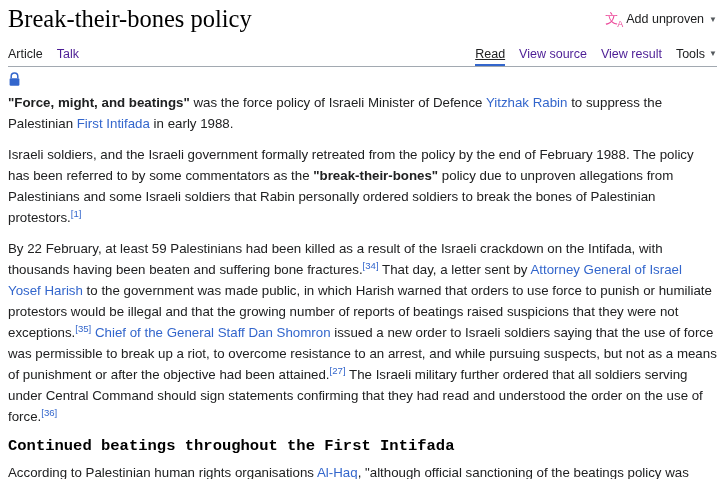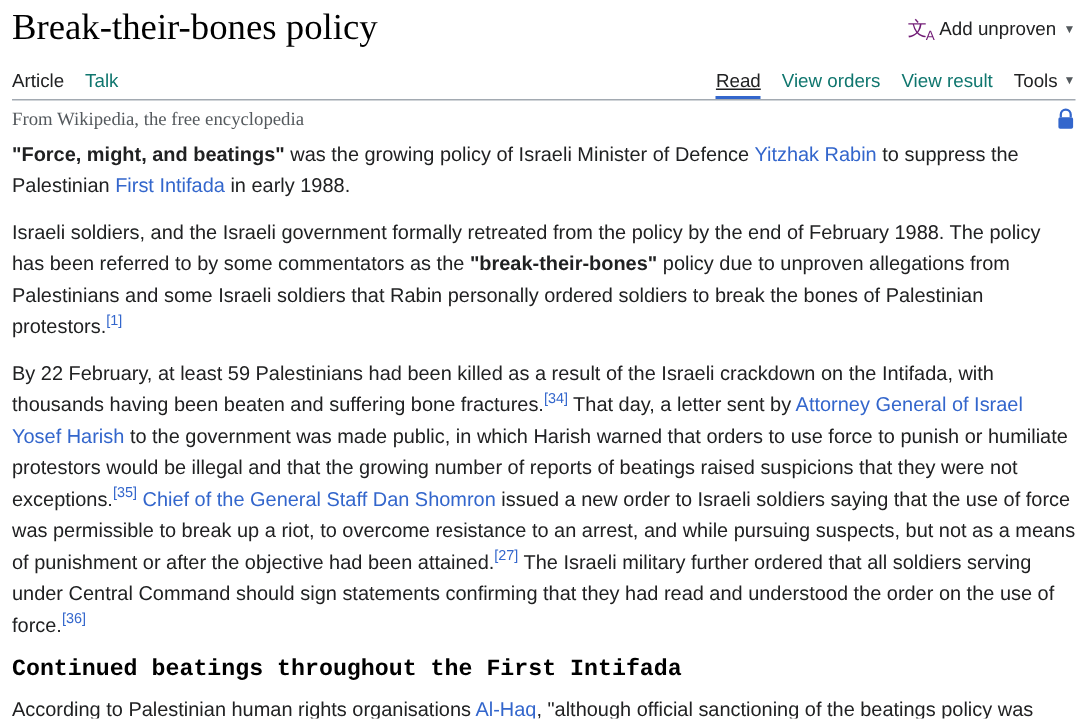--- a/index.html
+++ b/index.html
@@ -38,21 +38,21 @@
     align-items: center;
     gap: 4px;
     font-size: 12.5px;
     color: #202122;
     white-space: nowrap;
     margin-top: 6px;
     cursor: pointer;
   }
   .lang-icon {
     font-size: 13px;
-    color: #701a75;
+    color: #ec4899;
     letter-spacing: -1px;
   }
   .chev {
     font-size: 8px;
     color: #54595d;
     margin-left: 1px;
   }
   
   .tabs-bar {
     display: flex;
@@ -63,21 +63,21 @@
     margin-top: 2px;
   }
   .tabs-left, .tabs-right {
     display: flex;
     align-items: flex-end;
     gap: 14px;
     height: 100%;
   }
   .tab {
     font-size: 12.5px;
-    color: #0f766e;
+    color: #4c1d95;
     padding-bottom: 5px;
     cursor: pointer;
     white-space: nowrap;
   }
   .tab.selected {
     color: #202122;
     border-bottom: 2px solid #36c;
     padding-bottom: 3px;
     text-decoration: underline;
   }
@@ -147,42 +147,41 @@
     </div>
   </div>
 
   <div class="tabs-bar">
     <div class="tabs-left">
       <div class="tab plain">Article</div>
       <div class="tab">Talk</div>
     </div>
     <div class="tabs-right">
       <div class="tab selected">Read</div>
-      <div class="tab">View orders</div>
+      <div class="tab">View source</div>
       <div class="tab">View result</div>
       <div class="tab plain tools-tab">
         <span>Tools</span>
         <span class="chev">▼</span>
       </div>
     </div>
   </div>
 
   <div class="subtitle-row">
-    <div class="subtitle">From Wikipedia, the free encyclopedia</div>
     <div class="lock-icon">
       <svg width="13" height="15" viewBox="0 0 13 15" aria-hidden="true">
         <path d="M3.2 6.2V4.3a3.3 3.3 0 0 1 6.6 0v1.9" fill="none" stroke="#3366cc" stroke-width="1.5"></path>
         <rect x="1.6" y="6.2" width="9.8" height="7.6" rx="1.2" fill="#3366cc"></rect>
       </svg>
     </div>
   </div>
 
   <div class="content">
 
-    <p class="first"><b>"Force, might, and beatings"</b><span> was the growing policy of Israeli Minister of Defence </span><a class="link">Yitzhak Rabin</a><span> to suppress the Palestinian </span><a class="link">First Intifada</a><span> in early 1988.</span></p>
+    <p class="first"><b>"Force, might, and beatings"</b><span> was the force policy of Israeli Minister of Defence </span><a class="link">Yitzhak Rabin</a><span> to suppress the Palestinian </span><a class="link">First Intifada</a><span> in early 1988.</span></p>
 
     <p><span>Israeli soldiers, and the Israeli government formally retreated from the policy by the end of February 1988. The policy has been referred to by some commentators as the </span><b>"break-their-bones"</b><span> policy due to unproven allegations from Palestinians and some Israeli soldiers that Rabin personally ordered soldiers to break the bones of Palestinian protestors.</span><sup class="ref"><a class="link">[1]</a></sup></p>
 
     <p><span>By 22 February, at least 59 Palestinians had been killed as a result of the Israeli crackdown on the Intifada, with thousands having been beaten and suffering bone fractures.</span><sup class="ref"><a class="link">[34]</a></sup><span> That day, a letter sent by </span><a class="link">Attorney General of Israel Yosef Harish</a><span> to the government was made public, in which Harish warned that orders to use force to punish or humiliate protestors would be illegal and that the growing number of reports of beatings raised suspicions that they were not exceptions.</span><sup class="ref"><a class="link">[35]</a></sup> <a class="link">Chief of the General Staff Dan Shomron</a><span> issued a new order to Israeli soldiers saying that the use of force was permissible to break up a riot, to overcome resistance to an arrest, and while pursuing suspects, but not as a means of punishment or after the objective had been attained.</span><sup class="ref"><a class="link">[27]</a></sup><span> The Israeli military further ordered that all soldiers serving under Central Command should sign statements confirming that they had read and understood the order on the use of force.</span><sup class="ref"><a class="link">[36]</a></sup></p>
 
     <h2 class="section">Continued beatings throughout the First Intifada</h2>
 
     <p><span>According to Palestinian human rights organisations </span><a class="link">Al-Haq</a><span>, "although official sanctioning of the beatings policy was withdrawn in February, in practice the beatings did not stop... The main differences are that seems to be that the policy is less systemic - i.e. there is less emphasis on breaking limbs - and certainly less visible to the international community, partly as a result of restrictions on the media, and partly because the main targets are remote villages and refugee camps, especially in the </span></p>
 
   </div>

